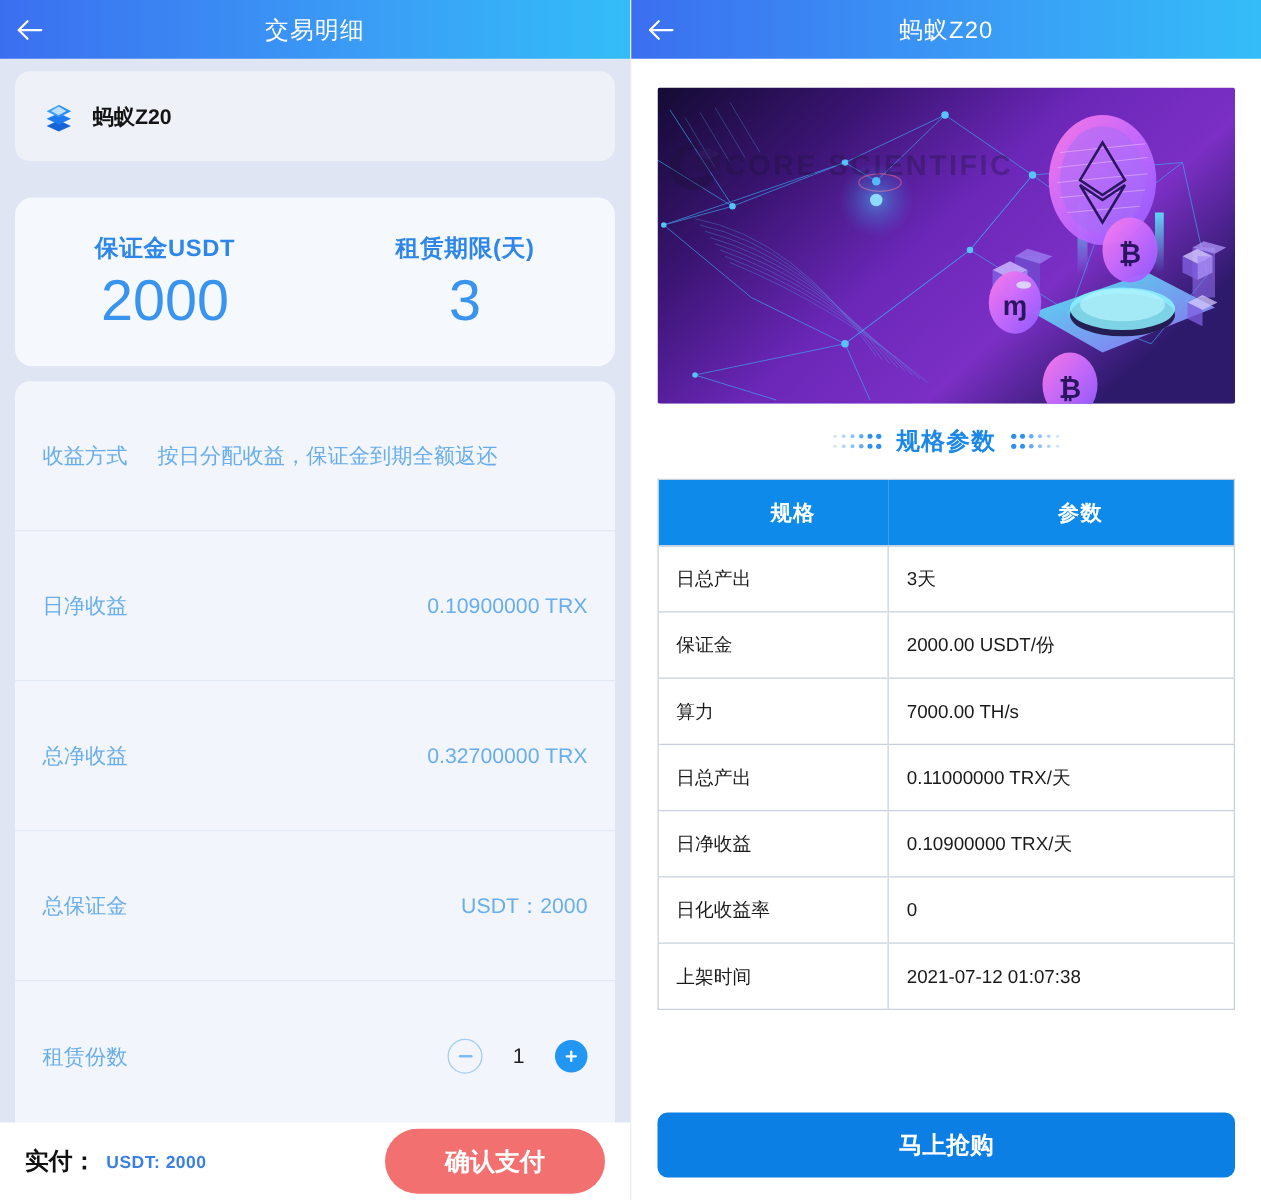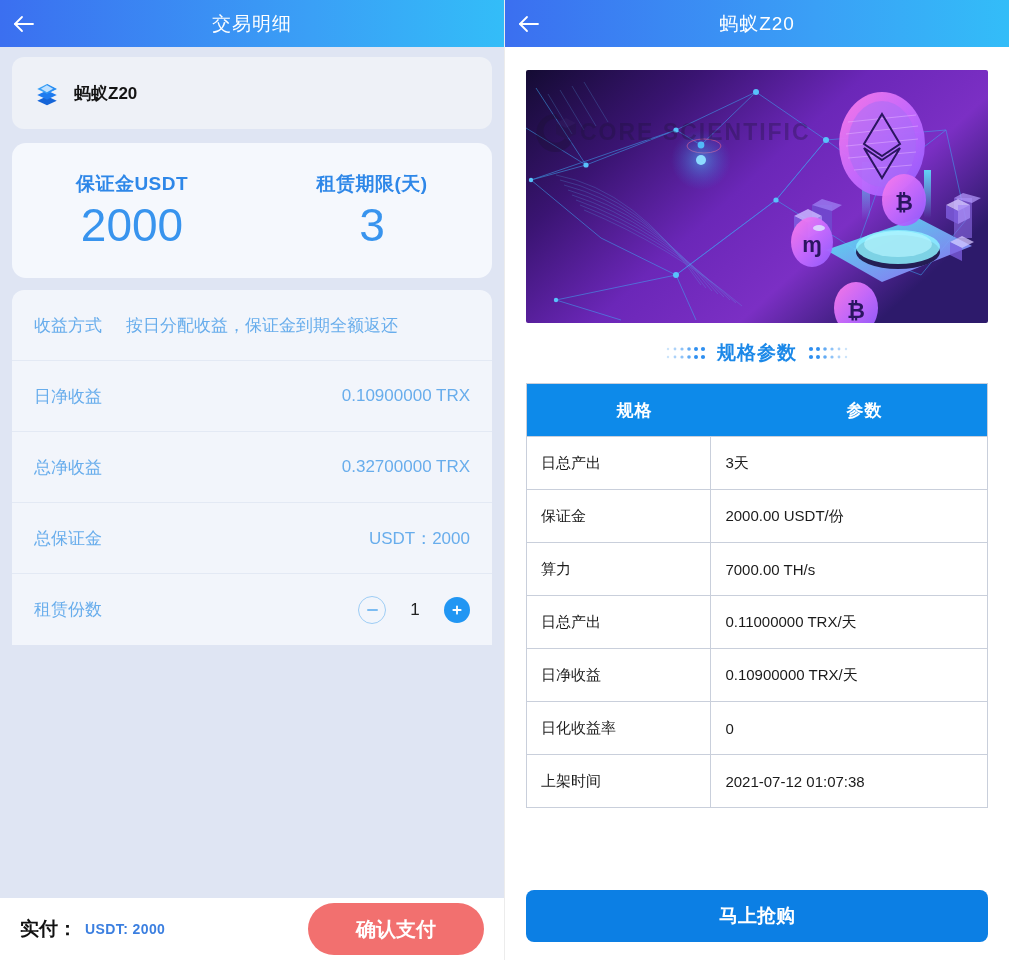--- a/index.html
+++ b/index.html
@@ -41,33 +41,33 @@
     border-radius:12px;
   }
   .card-product{
     height:72px;display:flex;align-items:center;padding:0 22px;
     background:#eef1f7;
   }
   .product-icon{width:26px;height:26px;margin-right:14px;flex:0 0 26px;}
   .product-name{font-size:17px;font-weight:bold;color:#141414;}
 
   .card-stats{
-    margin-top:14px;background:#f5f8fd;border-radius:14px;
+    margin-top:29px;background:#f5f8fd;border-radius:14px;
     height:135px;display:flex;align-items:center;
   }
   .stat{flex:1;text-align:center;}
   .stat-label{font-size:19px;font-weight:bold;color:#2e87e8;letter-spacing:0.5px;}
   .stat-value{font-size:46px;color:#3894ee;line-height:1.05;margin-top:4px;font-weight:400;}
 
   .card-rows{
     margin-top:12px;background:#f2f5fb;border-radius:12px;overflow:hidden;
     border-bottom-left-radius:0;border-bottom-right-radius:0;
   }
   .row{
-    height:71px;display:flex;align-items:center;
+    height:120px;display:flex;align-items:center;
     padding:0 22px;
     border-bottom:1px solid #e3e9f4;
     box-sizing:border-box;
   }
   .row:last-child{border-bottom:none;}
   .row-label{font-size:17px;color:#68adec;white-space:nowrap;}
   .row-value{
     margin-left:auto;font-size:17px;color:#68adec;text-align:right;
   }
   .row-mode .row-value{margin-left:24px;}

